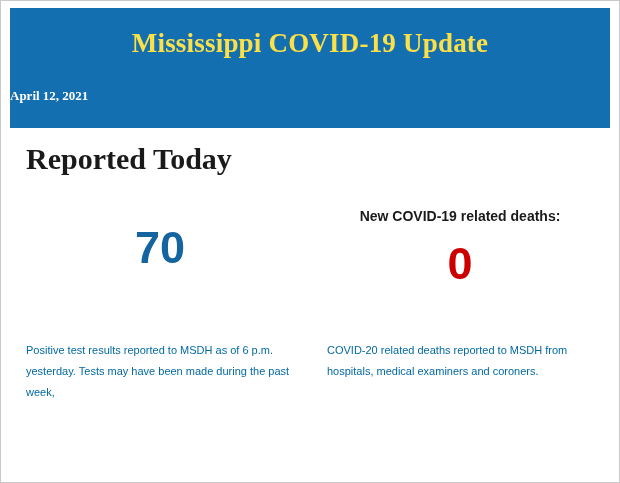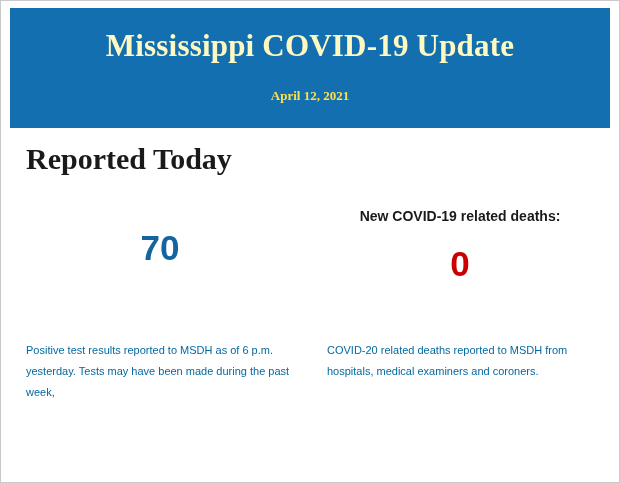--- a/index.html
+++ b/index.html
@@ -38,33 +38,32 @@
     height: 120px;
     background: #136fb0;
     box-sizing: border-box;
   }
   .header-title {
     position: absolute;
     left: 0;
     top: 20px;
     width: 600px;
     text-align: center;
-    color: #fef9c3;
+    color: #fde047;
     font-family: "Liberation Serif", serif;
     font-weight: bold;
-    font-size: 31px;
+    font-size: 27px;
     letter-spacing: 0.2px;
   }
   .header-date {
     position: absolute;
     left: 0;
     top: 80px;
     width: 600px;
-    text-align: center;
-    color: #fde047;
+    color: #ffffff;
     font-family: "Liberation Serif", serif;
     font-weight: bold;
     font-size: 13px;
   }
   .section-heading {
     position: absolute;
     left: 26px;
     top: 142px;
     color: #1a1a1a;
     font-family: "Liberation Serif", serif;
@@ -88,21 +87,21 @@
     font-family: "Liberation Sans", sans-serif;
     font-weight: bold;
     font-size: 14px;
     color: #1a1a1a;
   }
   .stat-value {
     text-align: center;
     margin-top: 20px;
     font-family: "Liberation Sans", sans-serif;
     font-weight: bold;
-    font-size: 35px;
+    font-size: 45px;
     line-height: 40px;
   }
   .stat-value.cases { color: #1464a0; }
   .stat-value.deaths { color: #cc0000; }
   .notes {
     position: absolute;
     left: 10px;
     top: 340px;
     width: 600px;
     display: flex;

